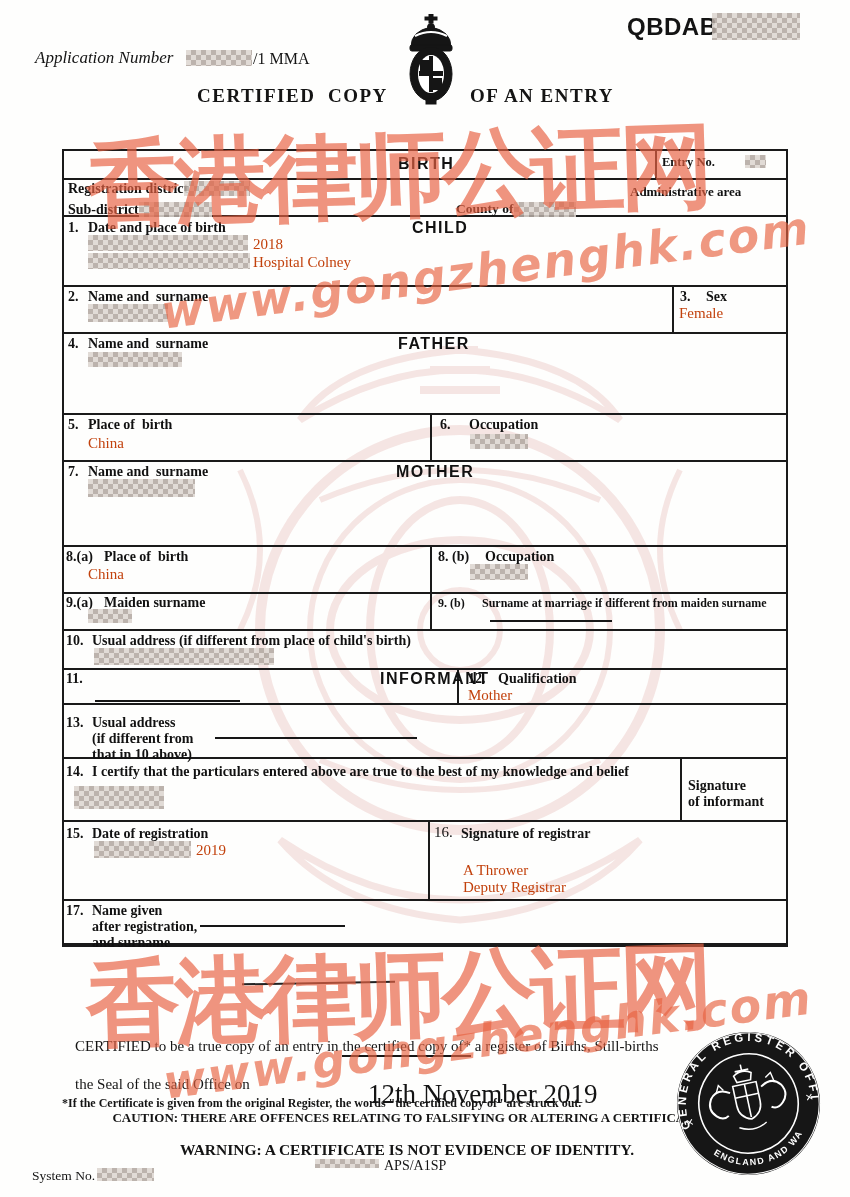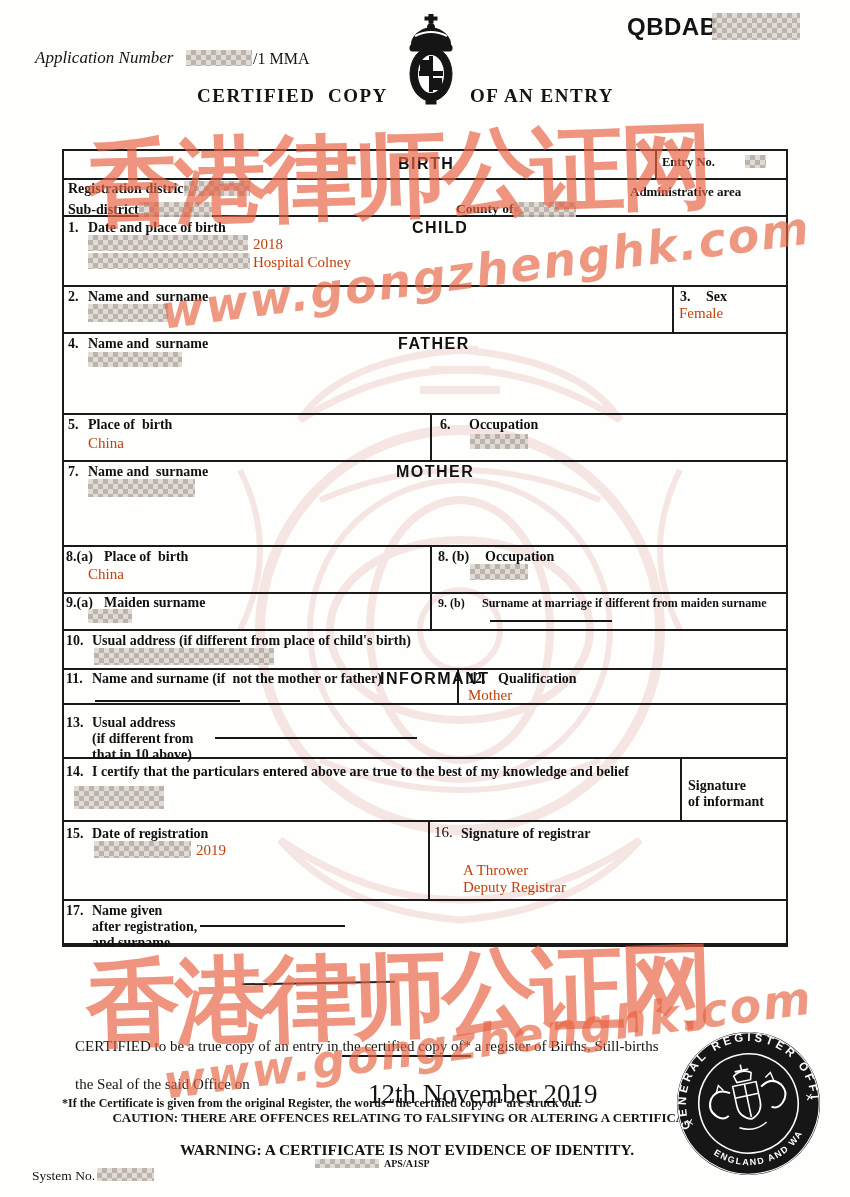--- a/index.html
+++ b/index.html
@@ -166,21 +166,20 @@
   <div class="blur z1" style="left:88px;top:609px;width:44px;height:14px"></div>
   <span class="abs lbl-sm z1" style="left:438px;top:596px">9. (b)</span>
   <span class="abs lbl-sm z1" style="left:482px;top:596px">Surname at marriage if different from maiden surname</span>
   <div class="ul z1" style="left:490px;top:620px;width:122px"></div>
 
   <span class="abs lbl z1" style="left:66px;top:633px">10.</span>
   <span class="abs lbl z1" style="left:92px;top:633px">Usual address (if different from place of child's birth)</span>
   <div class="blur z1" style="left:94px;top:648px;width:180px;height:17px"></div>
 
   <span class="abs lbl z1" style="left:66px;top:671px">11.</span>
-  <span class="abs lbl z1" style="left:92px;top:671px">Name and surname (if  not the mother or father)</span>
   <span class="abs sec z1" style="left:380px;top:670px">INFORMANT</span>
   <div class="ul z1" style="left:95px;top:700px;width:145px"></div>
   <span class="abs lbl z1" style="left:468px;top:671px">12.</span>
   <span class="abs lbl z1" style="left:498px;top:671px">Qualification</span>
   <span class="abs val z1" style="left:468px;top:687px">Mother</span>
 
   <span class="abs lbl z1" style="left:66px;top:715px">13.</span>
   <span class="abs lbl z1" style="left:92px;top:715px">Usual address</span>
   <span class="abs lbl z1" style="left:92px;top:731px">(if different from</span>
   <span class="abs lbl z1" style="left:92px;top:747px">that in 10 above)</span>
@@ -212,21 +211,21 @@
   <div class="abs cert z1" style="left:75px;top:1038px"><span>CERTIFIED to be a true copy of an entry in </span><span class="u">the certified copy of*</span><span> a register of Births, Still-births</span></div>
   <div class="abs cert z1" style="left:75px;top:1076px">the Seal of the said Office on</div>
   <span class="abs z1" style="left:368px;top:1079px;font-size:27px">12th November 2019</span>
 
   <div class="abs z1" style="left:62px;top:1096px;font-size:12px;font-weight:bold">*If the Certificate is given from the original Register, the words "the certified copy of" are struck out.</div>
 
   <div class="abs z1" style="left:62px;top:1110px;width:690px;text-align:center;font-size:13px;font-weight:bold">CAUTION: THERE ARE OFFENCES RELATING TO FALSIFYING OR ALTERING A CERTIFICATE</div>
   <div class="abs z1" style="left:62px;top:1141px;width:690px;text-align:center;font-size:15.5px;font-weight:bold">WARNING: A CERTIFICATE IS NOT EVIDENCE OF IDENTITY.</div>
 
   <div class="blur z1" style="left:315px;top:1159px;width:64px;height:9px"></div>
-  <span class="abs z1" style="left:384px;top:1158px;font-size:10px;font-weight:bold">APS/A1SP</span>
+  <span class="abs z1" style="left:384px;top:1158px;font-size:14px;font-weight:normal">APS/A1SP</span>
 
   <span class="abs z1" style="left:32px;top:1168px;font-size:13.5px">System No.</span>
   <div class="blur z1" style="left:97px;top:1168px;width:57px;height:13px"></div>
 
   <div class="wm-cn" style="left:84px;top:122px">香港律师公证网</div>
   <div class="wm-url" style="left:158px;top:286px">www.gongzhenghk.com</div>
   <div class="wm-cn" style="left:84px;top:942px">香港律师公证网</div>
   <div class="wm-url" style="left:160px;top:1056px">www.gongzhenghk.com</div>
 
   <svg class="seal" style="left:671px;top:1026px" width="155" height="155" viewBox="-78 -78 156 156">

